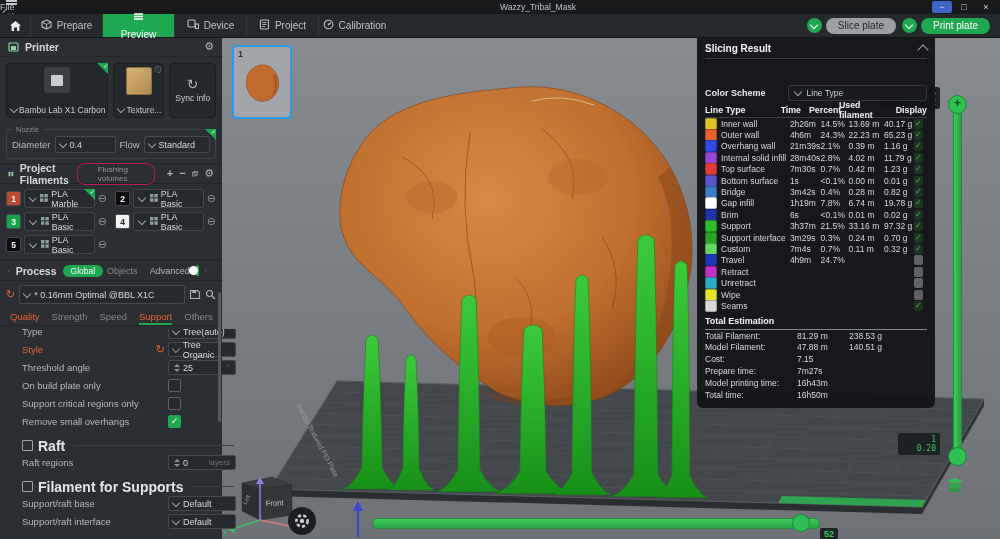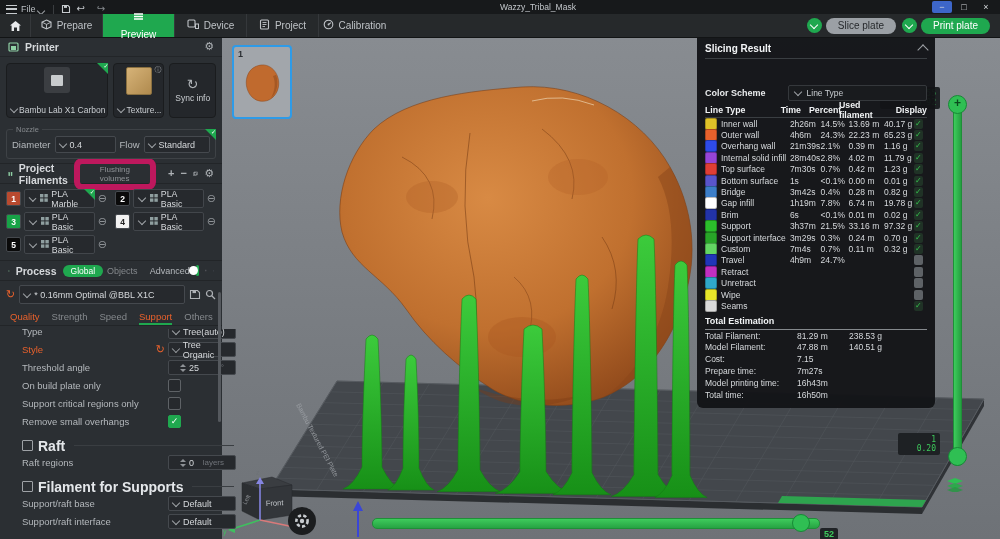--- a/index.html
+++ b/index.html
@@ -2,21 +2,21 @@
 <html><head>
 <meta charset="utf-8">
 <style>
   html,body{margin:0;padding:0;}
   body{width:1000px;height:539px;position:relative;overflow:hidden;
        font-family:"Liberation Sans","DejaVu Sans",sans-serif;
        background:#6E7277;-webkit-font-smoothing:antialiased;}
   .abs{position:absolute;}
 
   
-  #titlebar{left:0;top:0;width:1000px;height:14px;background:#17191B;display:flex;align-items:flex-end;color:#B9BDC1;font-size:9px;z-index:40;}
+  #titlebar{left:0;top:0;width:1000px;height:14px;background:#17191B;display:flex;align-items:flex-start;color:#B9BDC1;font-size:9px;z-index:40;flex-direction:column;}
   #titlebar .burger{width:11px;height:7px;margin:0 4px 0 6px;border-top:1.5px solid #C6CACE;border-bottom:1.5px solid #C6CACE;position:relative;}
   #titlebar .burger::after{content:"";position:absolute;left:0;top:2px;width:11px;height:1.5px;background:#C6CACE;}
   .chev{width:5px;height:5px;border-left:1.4px solid #9EA2A6;border-bottom:1.4px solid #9EA2A6;transform:rotate(-45deg);display:inline-block;margin:-2px 2px 0 2px;}
   #titlebar .vsep{width:1px;height:9px;background:#3A3D40;margin:0 7px;}
   #titlebar .tb-ic{margin:0 6px;font-size:10px;color:#C6CACE;line-height:10px;}
   #tb-title{position:absolute;left:500px;top:2px;font-size:8.5px;color:#C3C7CB;}
   #win-btns{position:absolute;right:4px;top:0;display:flex;height:14px;align-items:center;gap:2px;}
   .wbtn{width:20px;height:12px;display:flex;align-items:center;justify-content:center;font-size:9px;color:#D6D9DC;}
   .wbtn.min{background:#3D66C9;border-radius:2px;}
 
@@ -53,21 +53,21 @@
   .fld-lbl{font-size:9.5px;color:#B4B8BC;}
   .sel{background:#26292D;border:1px solid #45494E;border-radius:2px;height:15px;display:flex;align-items:center;gap:4px;padding:0 4px;font-size:9px;color:#D6D9DC;position:relative;}
   .sel .chev{margin:-2px 0 0 0;}
   #nz-d{width:56px;} #nz-f{width:62px;}
 
   #filament-grid{display:grid;grid-template-columns:1fr 1fr;gap:4px 8px;padding:5px 6px 6px;}
   .fcell{display:flex;align-items:center;gap:3px;}
   .fchip{width:13px;height:13px;border-radius:2px;font-size:8.5px;font-weight:bold;display:flex;align-items:center;justify-content:center;border:1px solid #45494E;}
   .fsel{flex:1;height:17px;background:#26292D;border:1px solid #42464B;border-radius:2px;display:flex;align-items:center;gap:3px;padding:0 3px;font-size:8.8px;color:#D6D9DC;position:relative;}
   .fminus{color:#8F9397;font-size:11px;line-height:11px;}
-  .pill-btn{border:6px solid #be185d;color:#8F9397;border-radius:8px;font-size:8px;font-weight:normal;padding:1px 20px;}
+  .pill-btn{border:1px solid #be185d;color:#8F9397;border-radius:8px;font-size:8px;font-weight:normal;padding:1px 20px;}
 
   #proc-head .scope{display:flex;align-items:center;gap:4px;font-weight:normal;}
   .scope-pill{background:#1FA84F;color:#fff;border-radius:8px;padding:1px 8px;font-size:8.5px;}
   .scope-off{color:#85898D;font-size:9px;}
   .adv{font-size:9px;color:#B4B8BC;font-weight:normal;}
   .toggle{width:22px;height:11px;border-radius:6px;background:#1FA84F;position:relative;}
   .toggle::after{content:"";position:absolute;right:1px;top:1px;width:9px;height:9px;border-radius:50%;background:#fff;}
 
   #preset-row{display:flex;align-items:center;gap:4px;padding:4px 6px;}
   .reset{color:#E8612C;font-size:11px;line-height:11px;}
@@ -77,21 +77,21 @@
   .ptab.modified{color:#E8612C;}
   .ptab.active::after{content:"";position:absolute;left:0;right:0;bottom:0;height:2px;background:#1FA84F;}
 
   #settings{position:absolute;left:12px;top:292px;width:214px;bottom:0;overflow:hidden;padding:2px 0 0 10px;}
   .set-row{display:flex;align-items:center;height:17px;margin:1px 0;}
   .set-row.cut{margin-top:-8px;}
   .set-lbl{flex:1;font-size:9.5px;color:#B4B8BC;}
   .set-lbl.orange{color:#E8612C;}
   .slot{width:68px;display:flex;align-items:center;flex:0 0 auto;}
   .slot .sel{width:100%;box-sizing:border-box;}
-  .spin{width:100%;box-sizing:border-box;background:#26292D;border:1px solid #45494E;border-radius:2px;height:15px;display:flex;align-items:center;gap:3px;padding:0 11px;font-size:9px;color:#D6D9DC;}
+  .spin{width:100%;box-sizing:border-box;background:#26292D;border:1px solid #45494E;border-radius:2px;height:15px;display:flex;align-items:center;gap:3px;padding:0 5px;font-size:9px;color:#D6D9DC;}
   .arrs{display:flex;flex-direction:column;gap:2px;}
   .arrs i{width:0;height:0;border-left:3px solid transparent;border-right:3px solid transparent;display:block;}
   .arrs .up{border-bottom:3px solid #8F9397;}
   .arrs .dn{border-top:3px solid #8F9397;}
   .unit{margin-left:auto;font-size:8px;color:#70747A;}
   .cb{width:11px;height:11px;border:1px solid #5E6266;border-radius:2px;background:#26292D;font-size:9px;line-height:11px;text-align:center;color:transparent;}
   .cb.on{background:#1FA84F;border-color:#1FA84F;color:#fff;}
   .sec{display:flex;align-items:center;gap:5px;height:15px;margin-top:8px;}
   .sec-icon{width:9px;height:9px;border:1px solid #9EA2A6;border-radius:1px;flex:0 0 auto;}
   .sec-lbl{font-size:14px;font-weight:bold;color:#E4E7EA;white-space:nowrap;}

